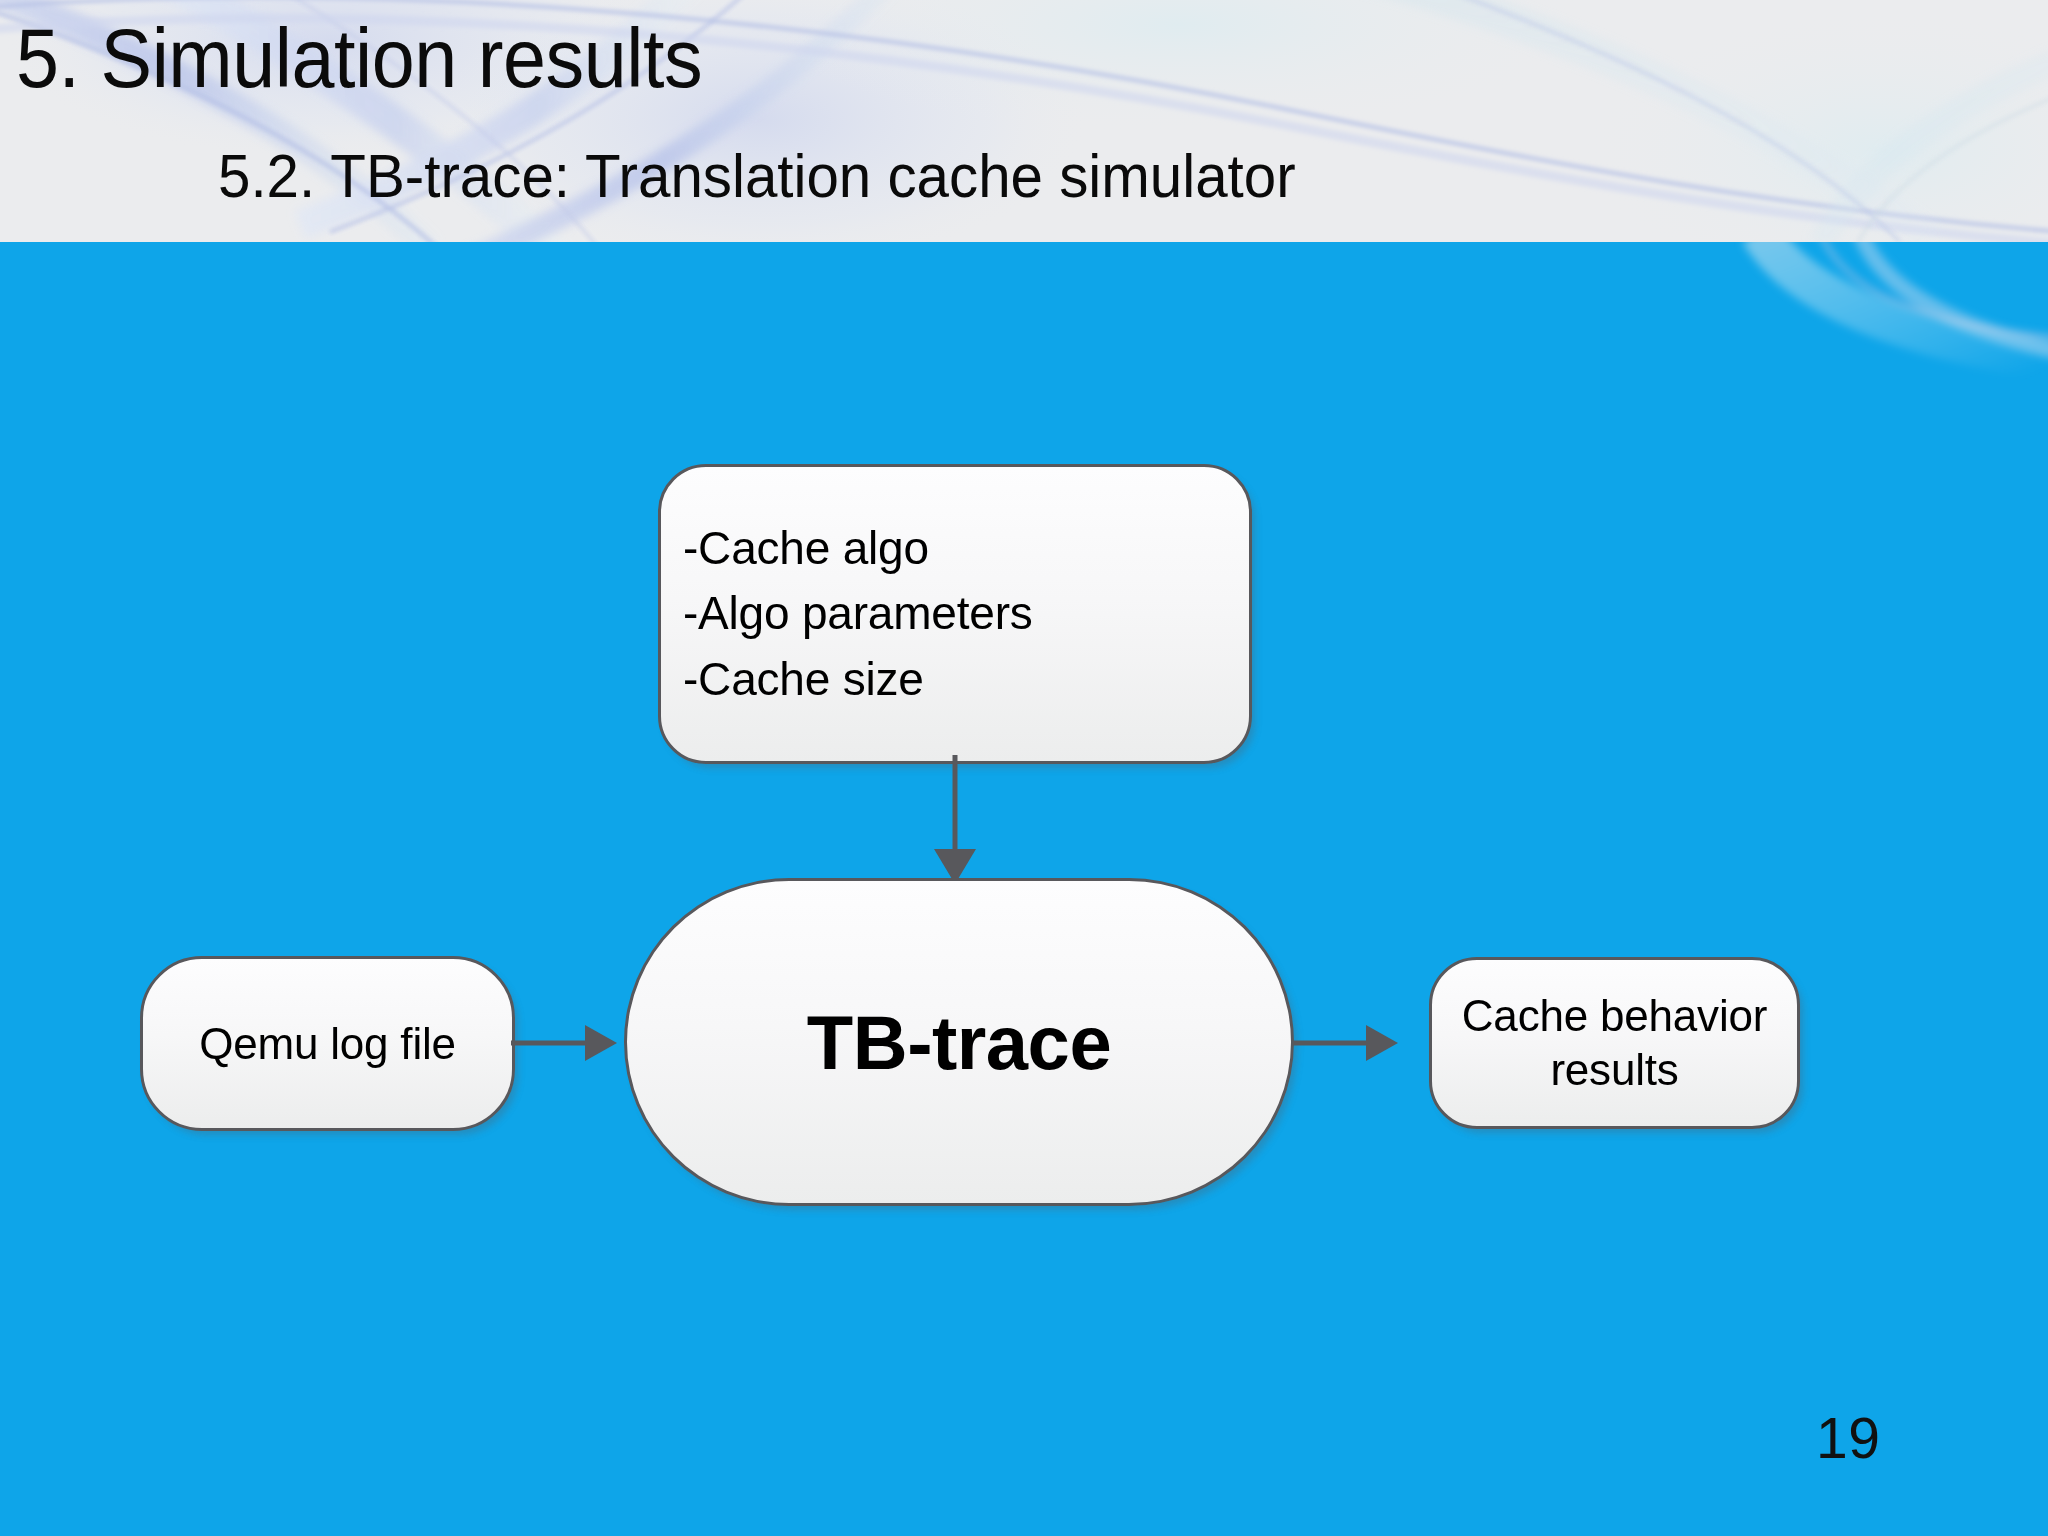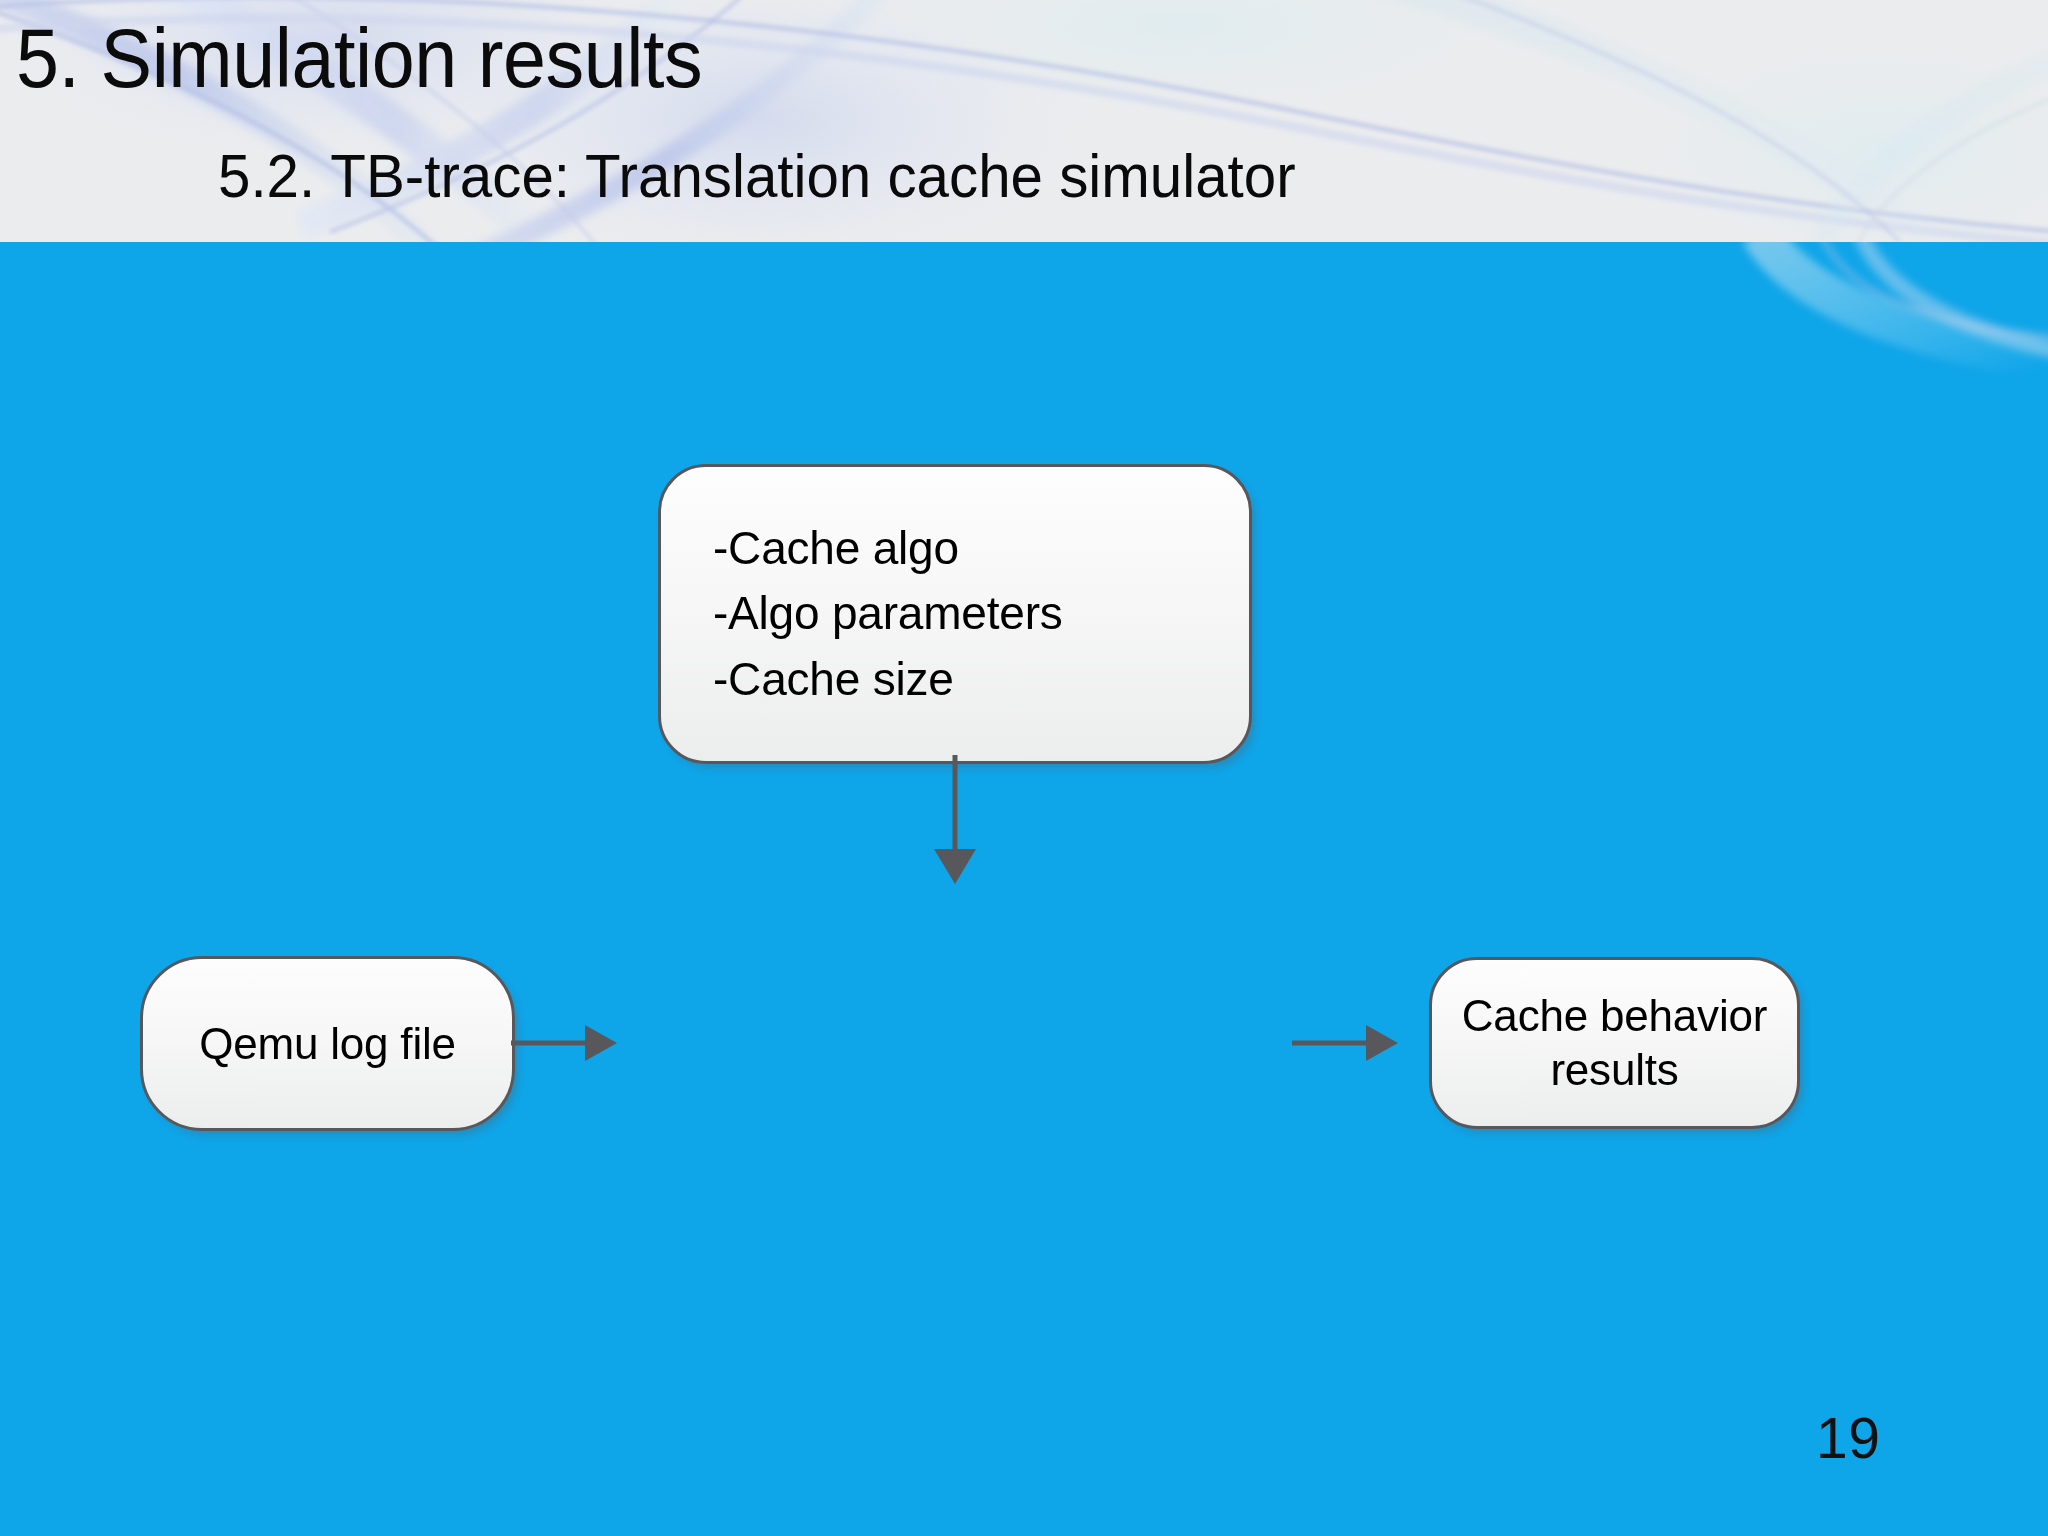--- a/index.html
+++ b/index.html
@@ -89,21 +89,20 @@
   }
 
   #node-params {
     left: 658px;
     top: 464px;
     width: 594px;
     height: 300px;
     border-radius: 48px;
     align-items: center;
     justify-content: flex-start;
-    padding-left: 30px;
   }
   #node-params .lines {
     padding-left: 22px;
     font-size: 46px;
     line-height: 1.42;
     letter-spacing: -0.2px;
     white-space: nowrap;
   }
 
   #node-tbtrace {
@@ -272,20 +271,23 @@
       <div>-Algo parameters</div>
       <div>-Cache size</div>
     </div>
   </div>
 
   <svg class="connector" id="conn-params-to-tbtrace" viewBox="0 0 120 135">
     <line x1="55" y1="0" x2="55" y2="104" stroke="#58585c" stroke-width="5"></line>
     <polygon points="55,129 34,94 76,94" fill="#58585c"></polygon>
   </svg>
 
+  <div class="node" id="node-tbtrace">
+    <div class="label">TB-trace</div>
+  </div>
 
   <div class="node" id="node-qemu">
     <div class="label">Qemu log file</div>
   </div>
 
   <svg class="connector" id="conn-qemu-to-tbtrace" viewBox="0 0 125 80">
     <line x1="6" y1="38" x2="88" y2="38" stroke="#58585c" stroke-width="5"></line>
     <polygon points="112,38 80,20 80,56" fill="#58585c"></polygon>
   </svg>
 

